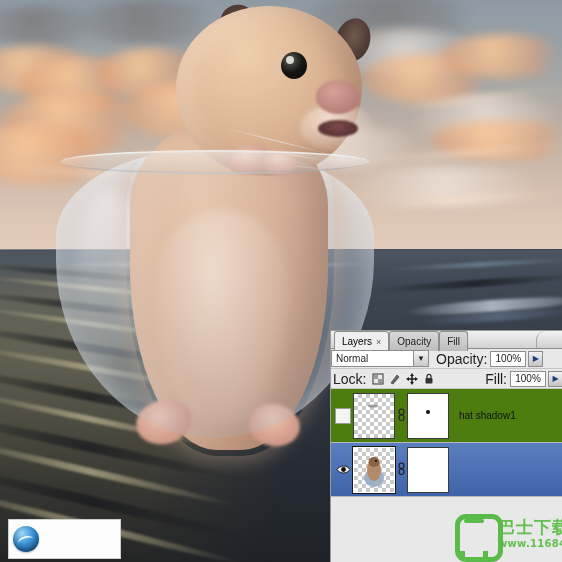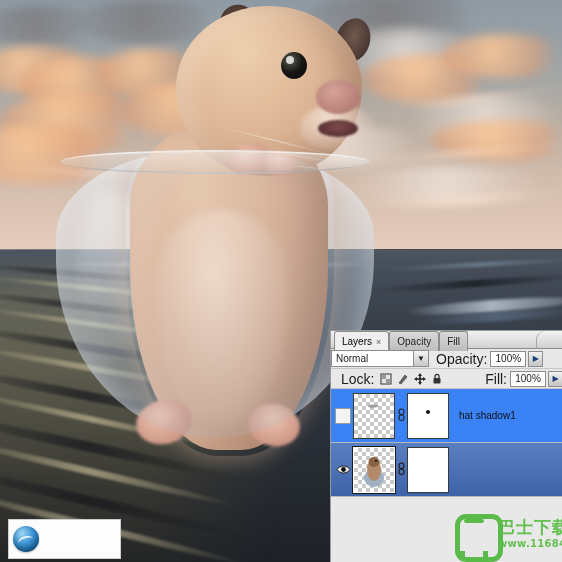--- a/index.html
+++ b/index.html
@@ -173,21 +173,21 @@
   .numbox{width:34px;height:14px;background:#fff;border:1px solid #8d8d8d;
           font-size:10px;line-height:14px;text-align:center;margin-left:3px;}
   .spin{width:13px;height:14px;margin-left:2px;
         background:linear-gradient(180deg,#f2f2f2,#c4c4c4);border:1px solid #8d8d8d;
         text-align:center;line-height:13px;font-size:8px;color:#1a3f7a;}
   .lockicons{display:flex;align-items:center;gap:5px;margin-left:6px;}
   .lkico{width:12px;height:12px;display:inline-block;position:relative;}
 
   .layers-list{background:#e8e8e8;}
   .lrow{display:flex;align-items:center;height:53px;
-        border-bottom:1px solid #b8b8b8;background:#3b82f6;padding-left:2px;}
+        border-bottom:1px solid #b8b8b8;background:#4d7c0f;padding-left:2px;}
   .lrow.sel{background:linear-gradient(180deg,#5a7fc0,#3f63a8);}
   .eyebox{width:20px;height:20px;display:flex;align-items:center;justify-content:center;
           flex:0 0 20px;}
   .eyecell{width:14px;height:14px;border:1px solid #9a9a9a;background:#f4f4f4;}
   .thumb{width:40px;height:44px;border:1px solid #3a3a3a;background:#fff;flex:0 0 40px;
          position:relative;overflow:hidden;}
   .checker{position:absolute;inset:0;
       background-image:
         linear-gradient(45deg,#c9c9c9 25%,transparent 25%,transparent 75%,#c9c9c9 75%),
         linear-gradient(45deg,#c9c9c9 25%,transparent 25%,transparent 75%,#c9c9c9 75%);
@@ -316,21 +316,21 @@
       <div class="combo">
         <span>Normal</span>
         <span class="arrow">▼</span>
       </div>
       <span class="lbl">Opacity:</span>
       <div class="numbox">100%</div>
       <div class="spin">▶</div>
     </div>
 
     <div class="row">
-      <span class="lbl" style="margin-left:10px;">Lock:</span>
+      <span class="lbl" style="margin-left:2px;">Lock:</span>
       <span class="lockicons">
         <span class="lkico">
           <svg width="12" height="12" viewBox="0 0 12 12">
               <rect x="1" y="1" width="10" height="10" fill="none" stroke="#333"></rect>
               <rect x="2" y="2" width="4" height="4" fill="#999"></rect>
               <rect x="6" y="6" width="4" height="4" fill="#999"></rect>
             </svg>
         </span>
         <span class="lkico">
           <svg width="12" height="12" viewBox="0 0 12 12">

